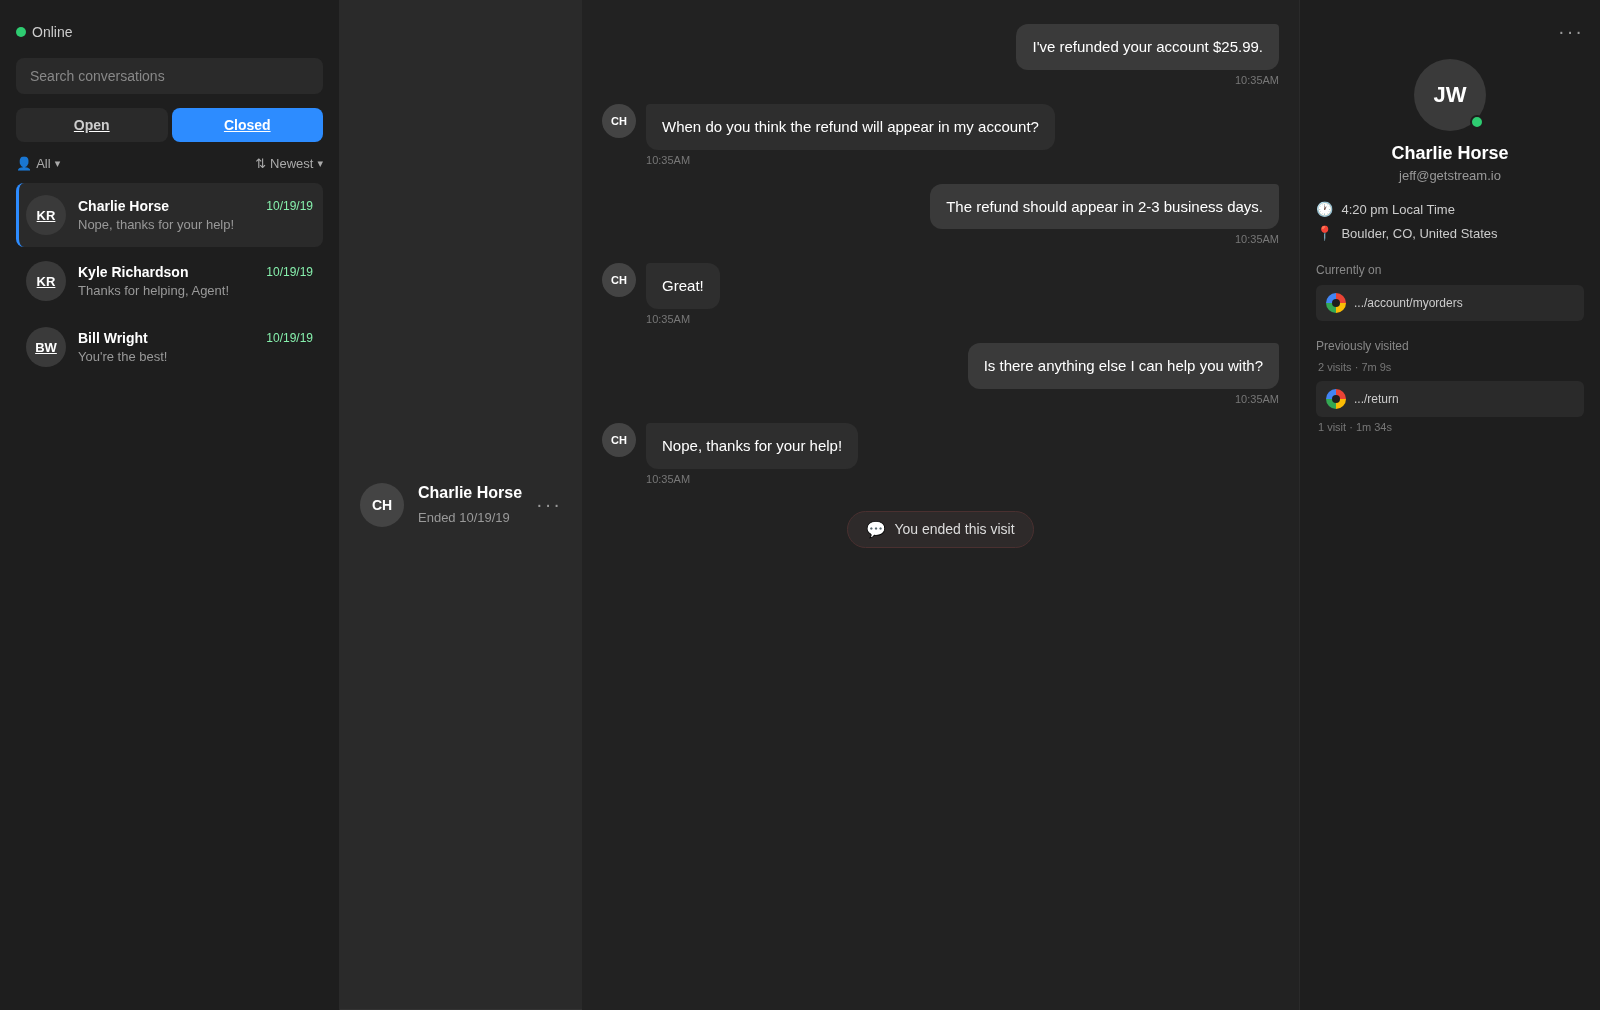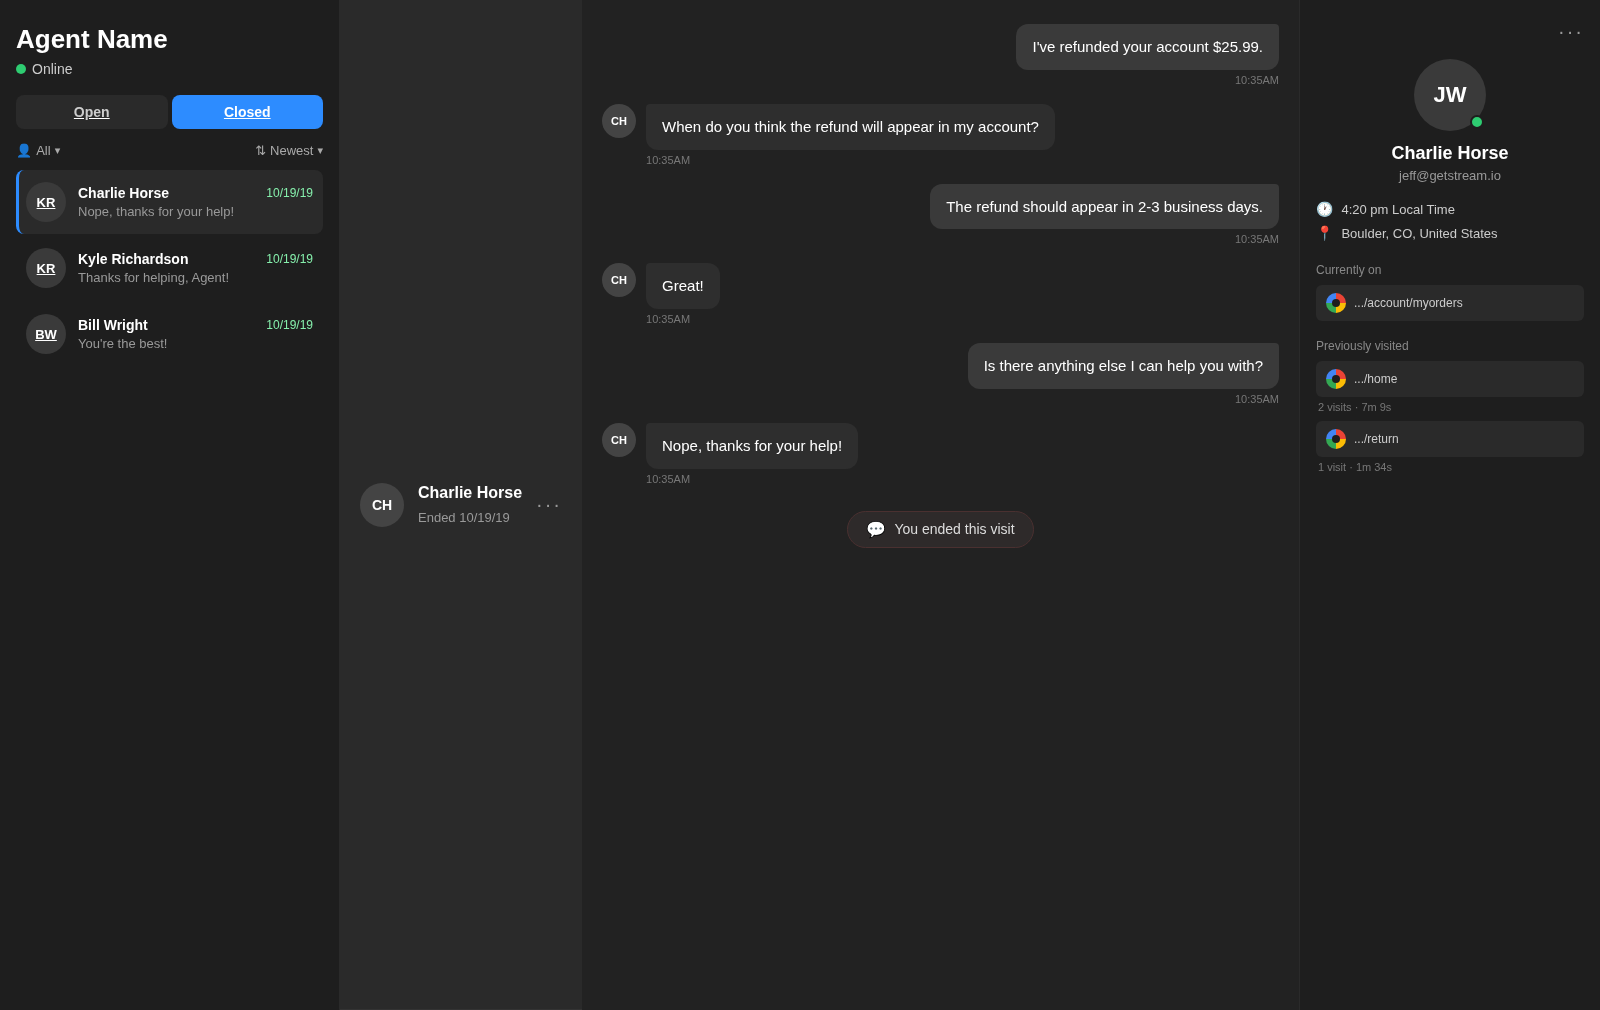--- a/index.html
+++ b/index.html
@@ -347,25 +347,25 @@
       color: #777;
       align-self: flex-start;
       margin-bottom: 8px;
       margin-left: 2px;
     }
   </style>
 </head>
 <body>
 
 <aside class="sidebar">
-  <div class="agent-name">Agent Name</div>
   <div class="agent-status">
     <span class="status-dot"></span>
     <span>Online</span>
   </div>
+  <input class="search-bar" type="text" placeholder="Search conversations" style="">
   <div class="tab-row">
     <button class="tab-btn open">Open</button>
     <button class="tab-btn closed">Closed</button>
   </div>
   <div class="filter-row">
     <div class="filter-left">
       <span>👤</span>
       <span>All</span>
       <span class="chevron-icon">▾</span>
     </div>
@@ -483,24 +483,20 @@
     <span class="rp-info-icon">📍</span>
     <span>Boulder, CO, United States</span>
   </div>
   <div class="rp-section-title">Currently on</div>
   <div class="rp-url-row">
     <div class="chrome-icon"></div>
     <span class="rp-url-text">.../account/myorders</span>
   </div>
   <div class="rp-section-title">Previously visited</div>
   <div id="visit-list" style="width:100%">
-      <div class="rp-url-row">
-        <div class="chrome-icon"></div>
-        <span class="rp-url-text">.../home</span>
-      </div>
       <div class="rp-visit-info">2 visits · 7m 9s</div>
       <div class="rp-url-row">
         <div class="chrome-icon"></div>
         <span class="rp-url-text">.../return</span>
       </div>
       <div class="rp-visit-info">1 visit · 1m 34s</div>
     </div>
 </aside>
 
 </body></html>

